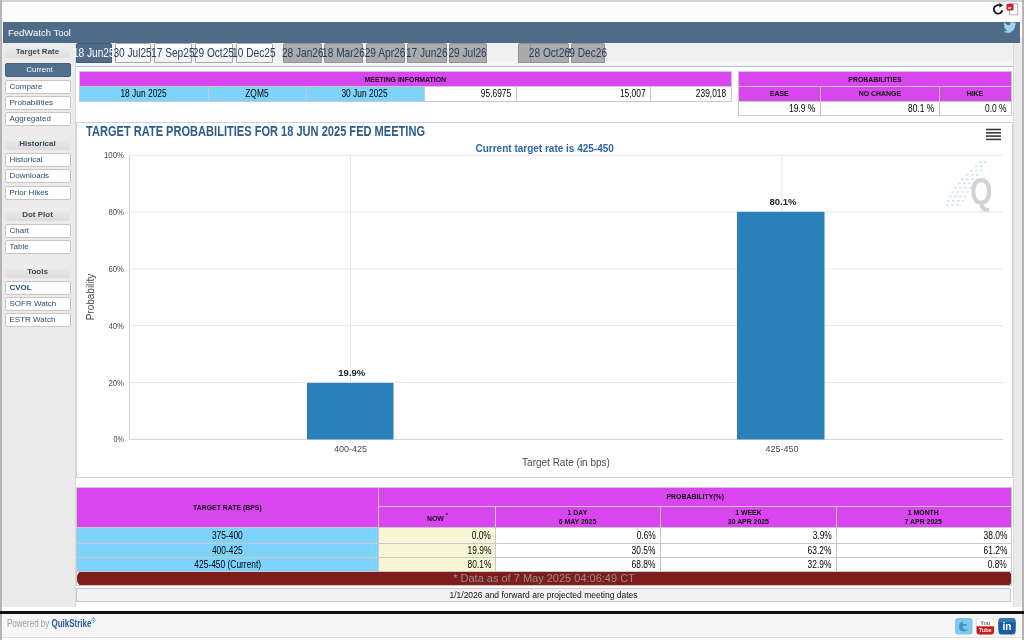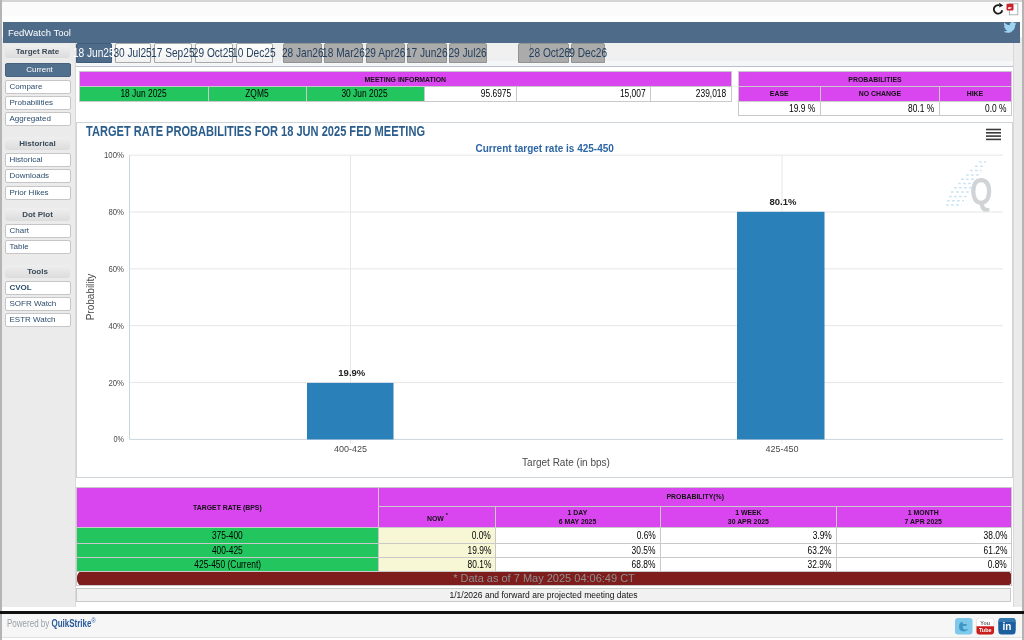--- a/index.html
+++ b/index.html
@@ -40,21 +40,21 @@
 .tab.sel { background:#4f6b8a; border-color:#3e5c7b; color:#fff; }
 .tab.proj { background:#ababab; border-color:#939393; }
 .tab .cxc { transform:scaleX(0.78); }
 
 
 table { border-collapse:collapse; table-layout:fixed; }
 .dtab { position:absolute; font-size:10px; color:#000; }
 .dtab table { width:100%; }
 .dtab td, .dtab th { border:1px solid #c9c9c9; overflow:hidden; white-space:nowrap; }
 .dtab .hd { background:#d946ef; font-weight:bold; font-size:7.5px; text-align:center; color:#111; }
-.dtab .v { background:#22c55e; text-align:center; }
+.dtab .v { background:#7dd3fc; text-align:center; }
 .dtab .vr { background:#fff; text-align:right; padding-right:4px; }
 .dtab .yel { background:#f7f7d6; }
 </style>
 </head>
 <body>
 <div id="page">
   <div id="topstrip"></div>
   <div id="topedge"></div>
     <div id="leftedge"></div>
     <div id="rightedge"></div>

